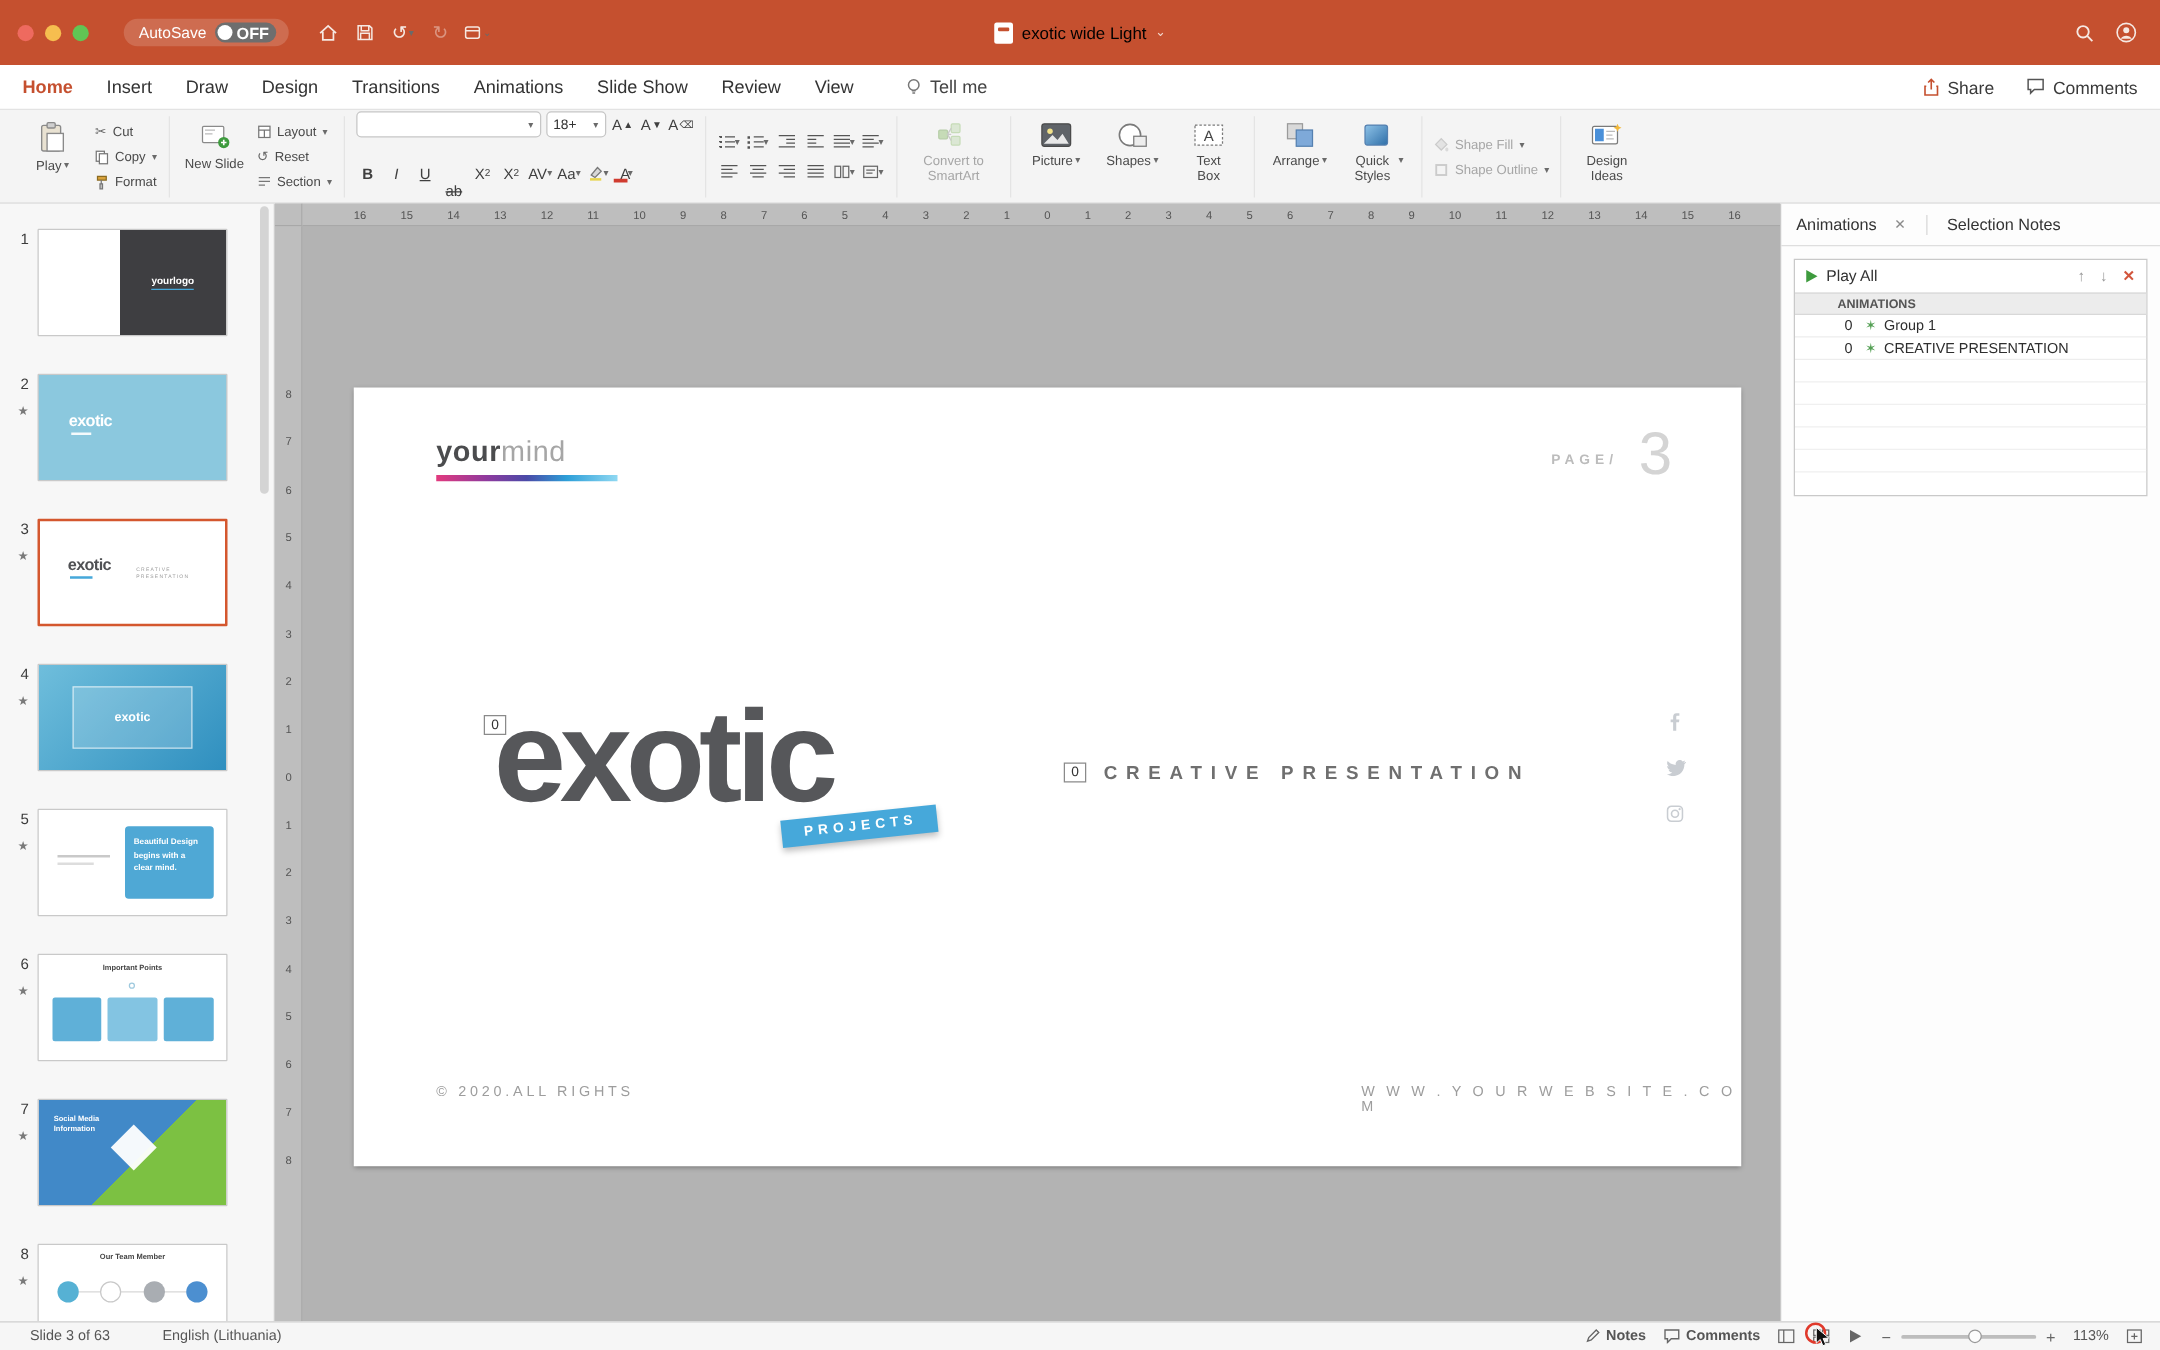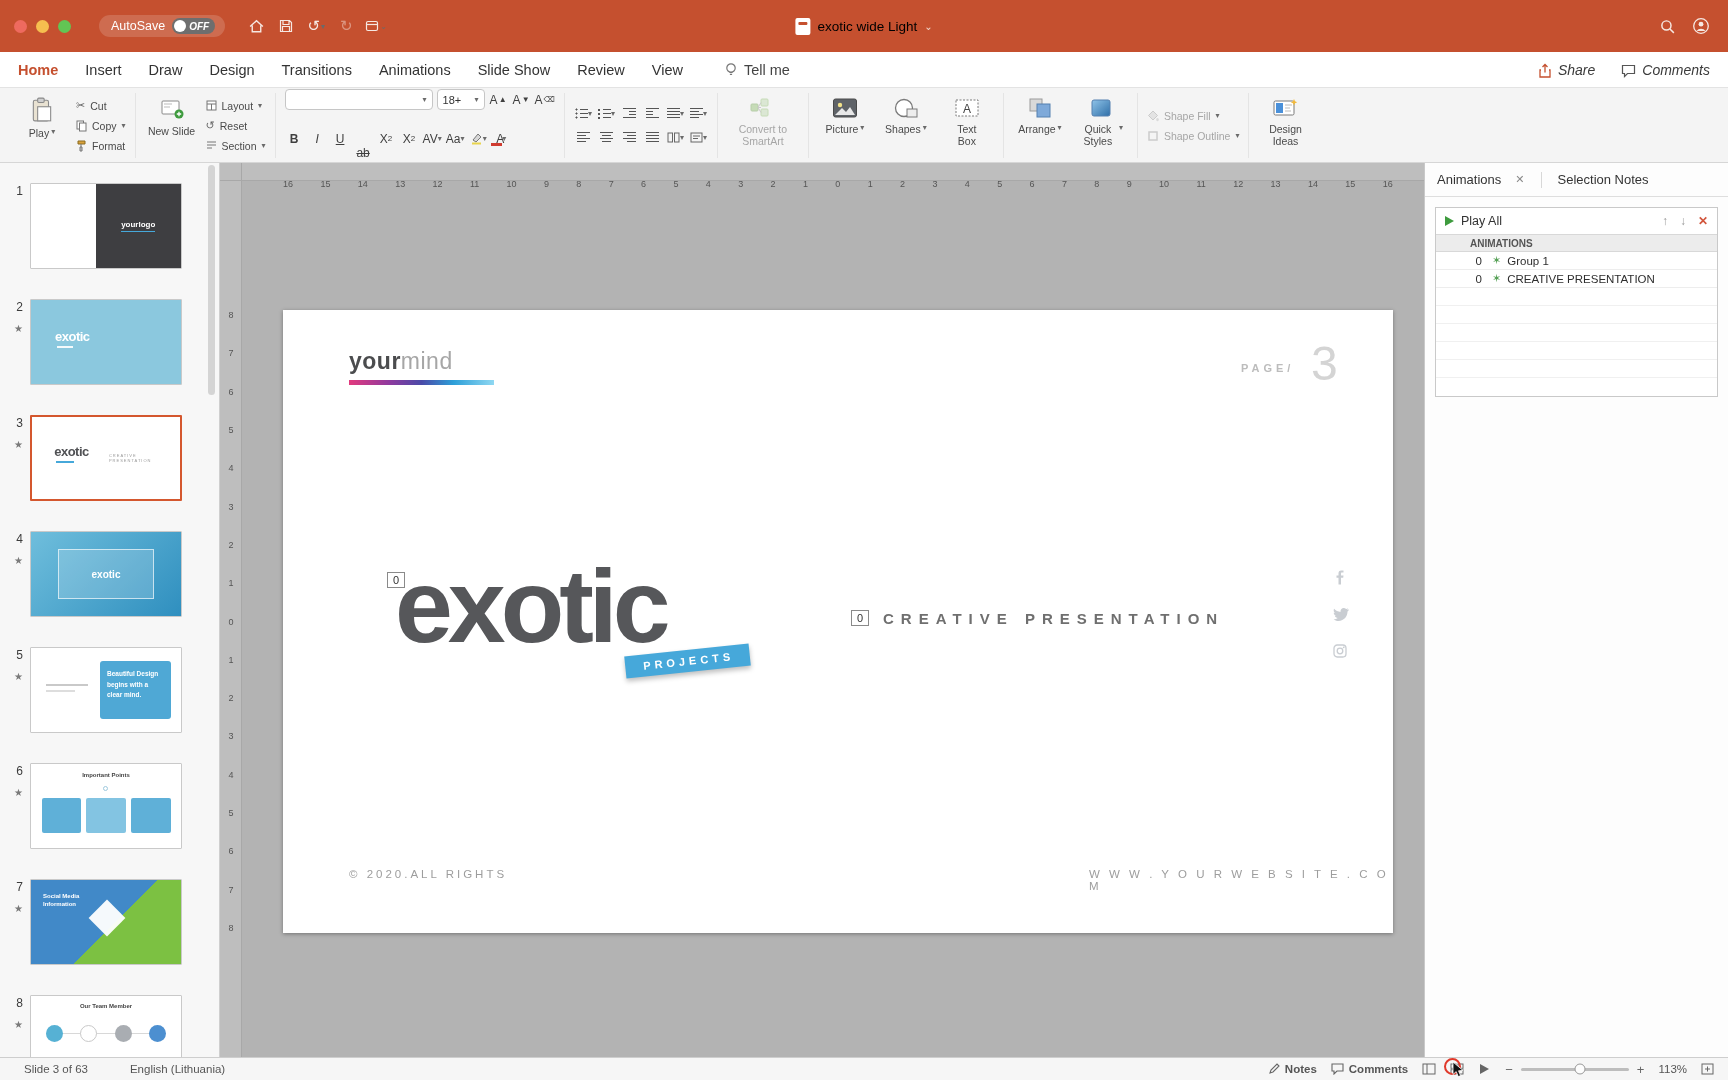--- a/index.html
+++ b/index.html
@@ -9,40 +9,40 @@
 
   
   .titlebar { position:absolute; top:0; left:0; right:0; height:52px; background:#C5502F; display:flex; align-items:center; }
   .traffic { display:flex; gap:9px; padding:0 14px 0 14px; }
   .tl { width:13px; height:13px; border-radius:50%; }
   .tl.red{ background:#EE6A5F; } .tl.yellow{ background:#F6BE4F; } .tl.green{ background:#62C554; }
   .autosave { display:flex; align-items:center; gap:7px; background:rgba(255,255,255,.16); border-radius:12px; padding:3px 10px 3px 12px; margin-left:14px; }
   .autosave-label { color:#fff; font-size:12.5px; }
   .autosave-toggle { background:#6e6e6e; border-radius:9px; height:16px; display:flex; align-items:center; gap:3px; padding:0 6px 0 2px; }
   .autosave-knob { width:12px; height:12px; background:#fff; border-radius:50%; }
-  .autosave-state { color:#fff; font-size:10px; font-weight:bold;font-style:italic; }
+  .autosave-state { color:#fff; font-size:13px; font-weight:bold; }
   .tb-icons { display:flex; align-items:center; gap:4px; margin-left:18px; color:#F6E8E2; }
   .tb-btn { display:flex; align-items:center; justify-content:center; min-width:26px; height:26px; border-radius:4px; font-size:15px; color:#F6E8E2; }
   .tb-btn .dd { font-size:8px; margin-left:1px; }
   .tb-btn.dim { opacity:.45; }
   .tb-title { position:absolute; left:50%; top:0; transform:translateX(-50%); height:52px; display:flex; align-items:center; gap:7px; }
   .doc-ic { width:15px; height:17px; background:#fff; border-radius:2px; position:relative; }
   .doc-ic::after{ content:""; position:absolute; left:3px; top:4px; right:3px; height:3px; background:#C5502F; border-radius:1px; }
   .tb-title-text { color:#000000; font-size:13.5px; }
   .tb-title .dd { color:#F2D9CF; font-size:10px; }
   .tb-right { margin-left:auto; display:flex; align-items:center; gap:16px; padding-right:18px; color:#F6E8E2; }
 
   
   .menubar { position:absolute; top:52px; left:0; right:0; height:36px; background:#fff; border-bottom:1px solid #E3E3E3; display:flex; align-items:center; padding:0 18px; }
   .menu-tab { font-size:14.5px; color:#333; margin-right:27px; height:48px; display:flex; align-items:center; position:relative; cursor:default; }
   .menu-tab.active { color:#C5502F; font-weight:bold; }
   .menu-tab.active::after { content:""; position:absolute; left:0; right:0; bottom:0; height:2.5px; background:#C5502F; }
   .tellme { display:flex; align-items:center; gap:6px; font-size:14.5px; color:#444; margin-left:14px; }
   .menubar-right { margin-left:auto; display:flex; align-items:center; gap:26px; font-size:14px; color:#3a3a3a; }
-  .mb-action { display:flex; align-items:flex-end; gap:6px;font-style:italic; }
+  .mb-action { display:flex; align-items:flex-start; gap:6px; }
 
   
   .ribbon { position:absolute; top:88px; left:0; right:0; height:75px; background:#F4F4F4; border-bottom:1px solid #D6D6D6; display:flex; align-items:stretch; padding:5px 6px 4px 6px; }
   .rgroup { display:flex; align-items:stretch; gap:7px; padding:0 9px; border-right:1px solid #E4E4E4; }
   .rgroup:last-child { border-right:none; }
   .bigbtn { display:flex; flex-direction:column; align-items:center; justify-content:flex-start; gap:4px; padding-top:4px; width:54px; font-size:10.5px; color:#4a4a4a; text-align:center; line-height:1.15; }
   .bigbtn.wide { width:72px; }
   .bigbtn .lbl { display:flex; align-items:flex-start; gap:2px; justify-content:center; }
   .dd { font-size:8px; color:#6a6a6a; }
   .stack { display:flex; flex-direction:column; justify-content:center; gap:3px; }
@@ -105,21 +105,21 @@
   .t7-diamond { position:absolute; left:42%; top:30%; width:26px; height:26px; background:#fff; transform:rotate(45deg); opacity:.95; }
   .t8-title { position:absolute; top:8%; left:0; right:0; text-align:center; font-size:6px; color:#444; font-weight:bold; }
   .t8-circles { position:absolute; top:34%; left:10%; right:10%; display:flex; justify-content:space-between; align-items:center; }
   .t8-circles::before { content:""; position:absolute; left:0; right:0; top:50%; height:1px; background:#D8D8D8; }
   .t8-circles div { width:17px; height:17px; border-radius:50%; position:relative; }
   .c-a{ background:#56B1D4; } .c-b{ background:#fff; border:1px solid #C9C9C9; } .c-c{ background:#A9ADB2; } .c-d{ background:#4C8FD0; }
 
   
   .canvas { position:absolute; top:0; left:220px; right:304px; bottom:0; background:#B3B3B3; }
   .hruler { position:absolute; top:0; left:22px; right:0; height:18px; background:#BEBEBE; border-bottom:1px solid #A8A8A8; }
-  .hruler-nums { position:absolute; left:41px; width:1110px; top:12px; height:18px; display:flex; justify-content:space-between; align-items:center; font-size:9px; color:#555; }
+  .hruler-nums { position:absolute; left:41px; width:1110px; top:0; height:18px; display:flex; justify-content:space-between; align-items:center; font-size:9px; color:#555; }
   .ruler-corner { position:absolute; top:0; left:0; width:22px; height:18px; background:#BEBEBE; border-right:1px solid #A8A8A8; border-bottom:1px solid #A8A8A8; }
   .vruler { position:absolute; top:18px; left:0; bottom:0; width:22px; background:#BEBEBE; border-right:1px solid #A8A8A8; }
   .vruler-nums { position:absolute; top:129px; height:623px; left:0; width:22px; display:flex; flex-direction:column; justify-content:space-between; align-items:center; font-size:9px; color:#555; }
 
   .slide { position:absolute; left:63px; top:147px; width:1110px; height:623px; background:#fff; box-shadow:0 1px 4px rgba(0,0,0,.35); }
   .logo { position:absolute; left:66px; top:38px; font-size:23px; font-weight:bold; color:#4B4C4E; letter-spacing:.5px; }
   .logo .lt { color:#A6A6A6; font-weight:normal; }
   .logo-bar { position:absolute; left:66px; top:70px; width:145px; height:5px; background:linear-gradient(90deg,#E23A7E,#8E3A9E 28%,#4A4AA8 50%,#2D9FD8 72%,#8FD8F2); }
   .page-label { position:absolute; left:958px; top:52px; font-size:11px; letter-spacing:4px; color:#BCBCBC; font-weight:bold; }
   .page-num { position:absolute; left:1028px; top:26px; font-size:48px; color:#D4D4D4; }

